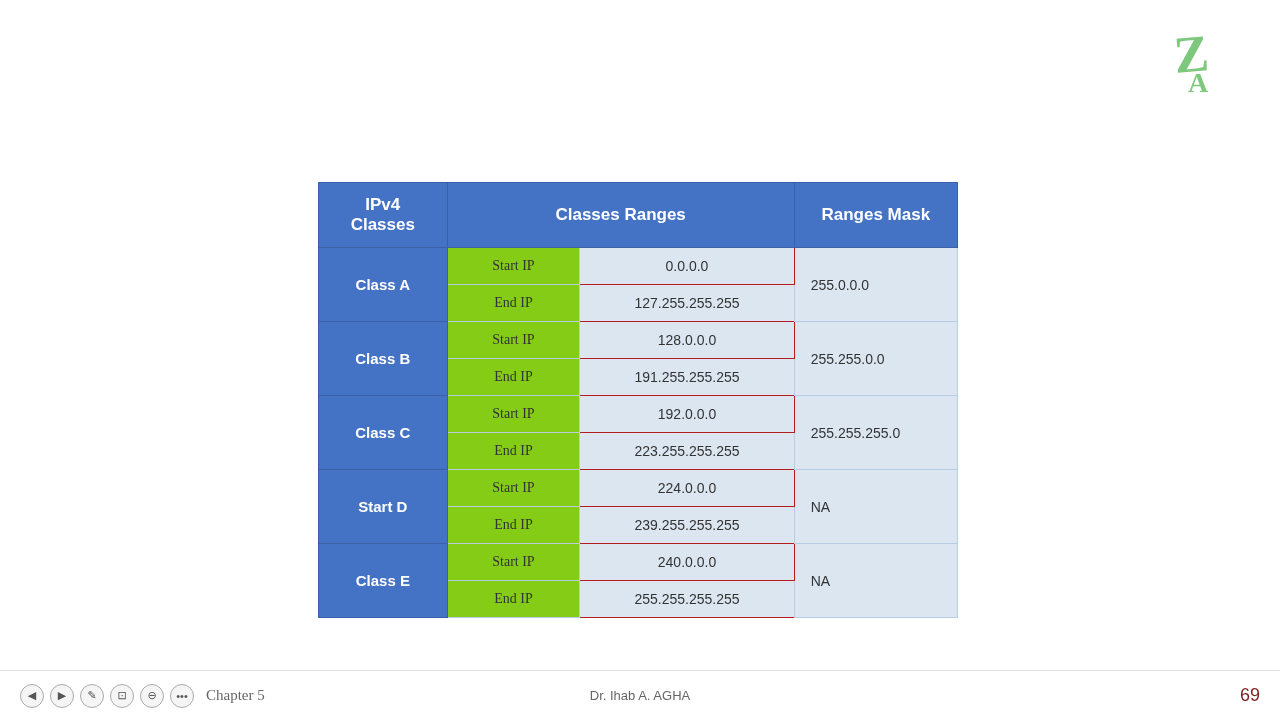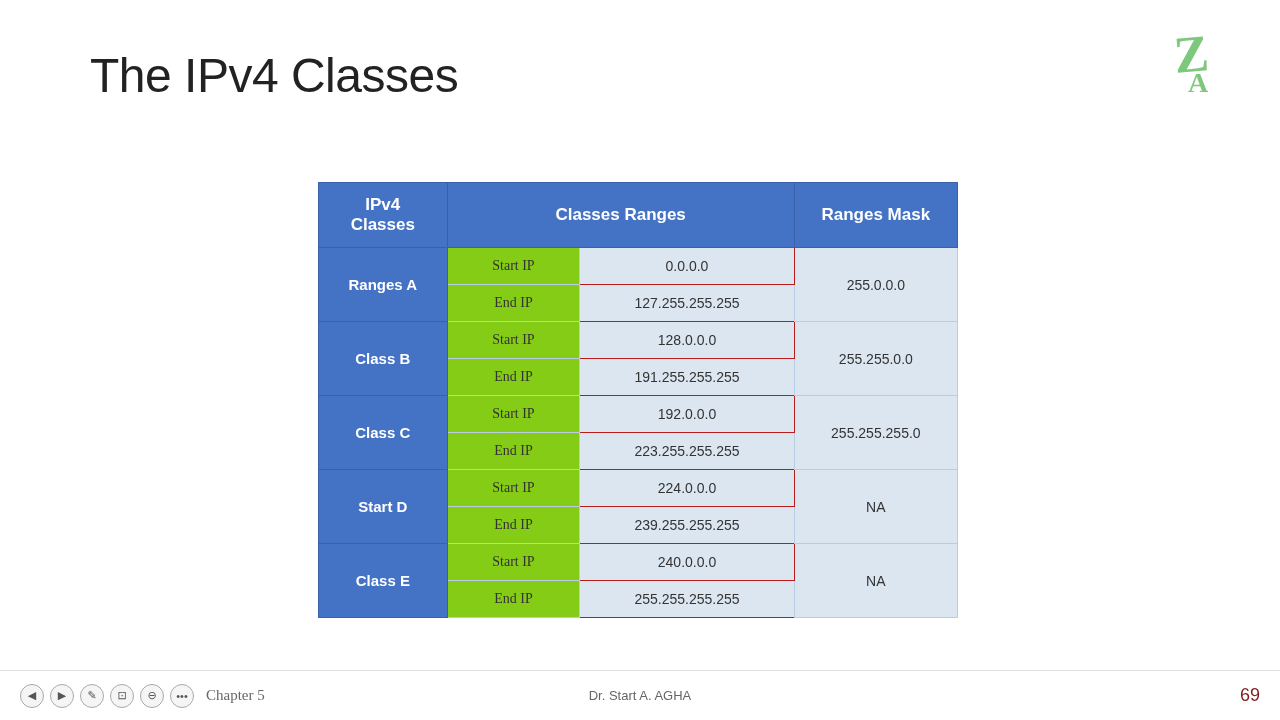--- a/index.html
+++ b/index.html
@@ -90,21 +90,20 @@
       text-align: center;
       padding: 10px 16px;
       width: 210px;
       border: 1px solid #b91c1c;
     }
 
     .subnet-cell {
       background-color: #dce6f1;
       color: #333333;
       font-size: 14px;
-      text-align: center;
       vertical-align: middle;
       padding: 0 16px;
       width: 160px;
       border: 1px solid #b8cce4;
     }
 
     .bottom-bar {
       position: absolute;
       bottom: 0;
       left: 0;
@@ -160,41 +159,40 @@
     .bottom-right {
       font-size: 18px;
       color: #7f1d1d;
     }
   </style>
 </head>
 <body>
 
 <div class="slide-container">
 
-  <h1 class="title">The IPv4 Classes</h1>
 
   <div class="logo">
     <svg width="80" height="90" viewBox="0 0 80 90">
       <text x="5" y="50" font-size="52" font-family="cursive" fill="#7dc87d" font-weight="bold" transform="rotate(-5, 40, 45)">Z</text>
       <text x="18" y="72" font-size="28" font-family="cursive" fill="#7dc87d" font-weight="bold">A</text>
     </svg>
   </div>
 
   <div class="table-wrapper">
     <table>
       <thead>
         <tr>
           <th>IPv4 Classes</th>
           <th colspan="2">Classes Ranges</th>
           <th>Ranges Mask</th>
         </tr>
       </thead>
       <tbody id="table-body">
       <tr>
-            <td class="class-cell" rowspan="2">Ranges A</td>
+            <td class="class-cell" rowspan="2">Class A</td>
             <td class="ip-label-cell">Start IP</td>
             <td class="ip-value-cell">0.0.0.0</td>
             <td class="subnet-cell" rowspan="2">255.0.0.0</td>
           </tr>
           <tr>
             <td class="ip-label-cell">End IP</td>
             <td class="ip-value-cell">127.255.255.255</td>
           </tr>
           <tr>
             <td class="class-cell" rowspan="2">Class B</td>
@@ -245,17 +243,17 @@
       <div class="nav-controls">
         <div class="nav-btn">◀</div>
         <div class="nav-btn">▶</div>
         <div class="nav-btn">✎</div>
         <div class="nav-btn">⊡</div>
         <div class="nav-btn">⊖</div>
         <div class="nav-btn">•••</div>
       </div>
       <span class="chapter-label">Chapter 5</span>
     </div>
-    <div class="bottom-center">Dr. Start A. AGHA</div>
+    <div class="bottom-center">Dr. Ihab A. AGHA</div>
     <div class="bottom-right">69</div>
   </div>
 
 </div>
 
 </body></html>

